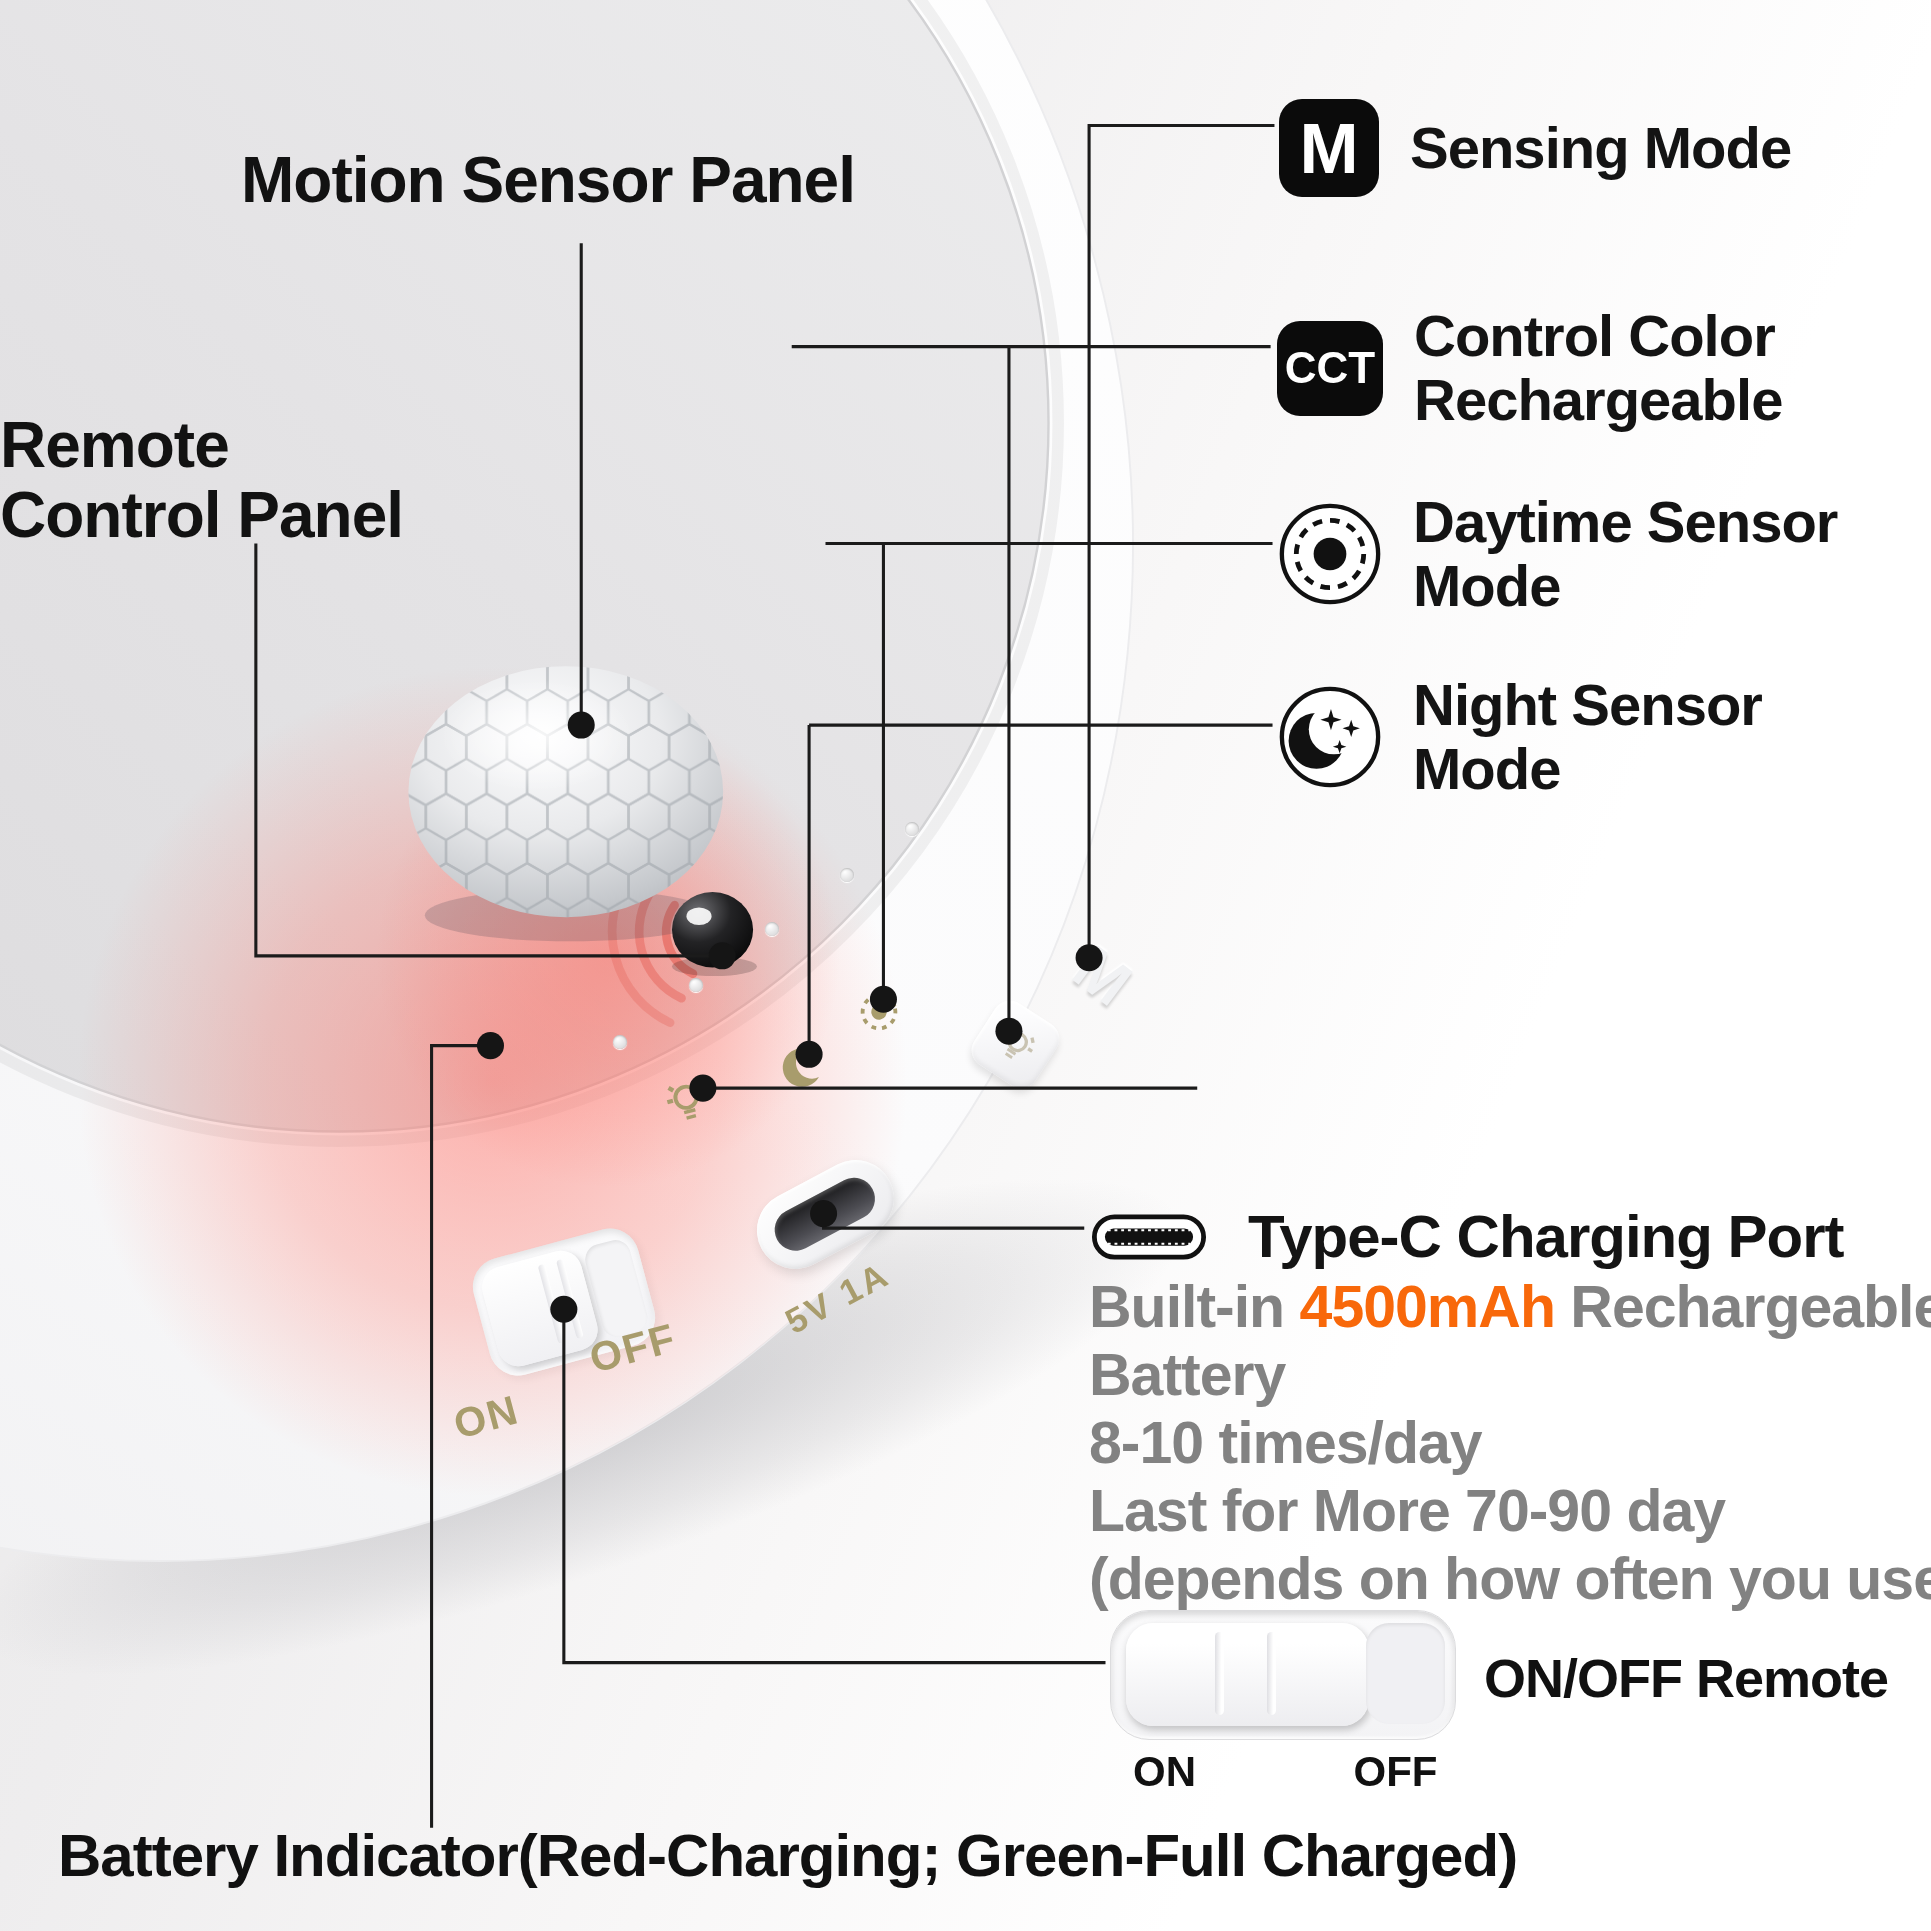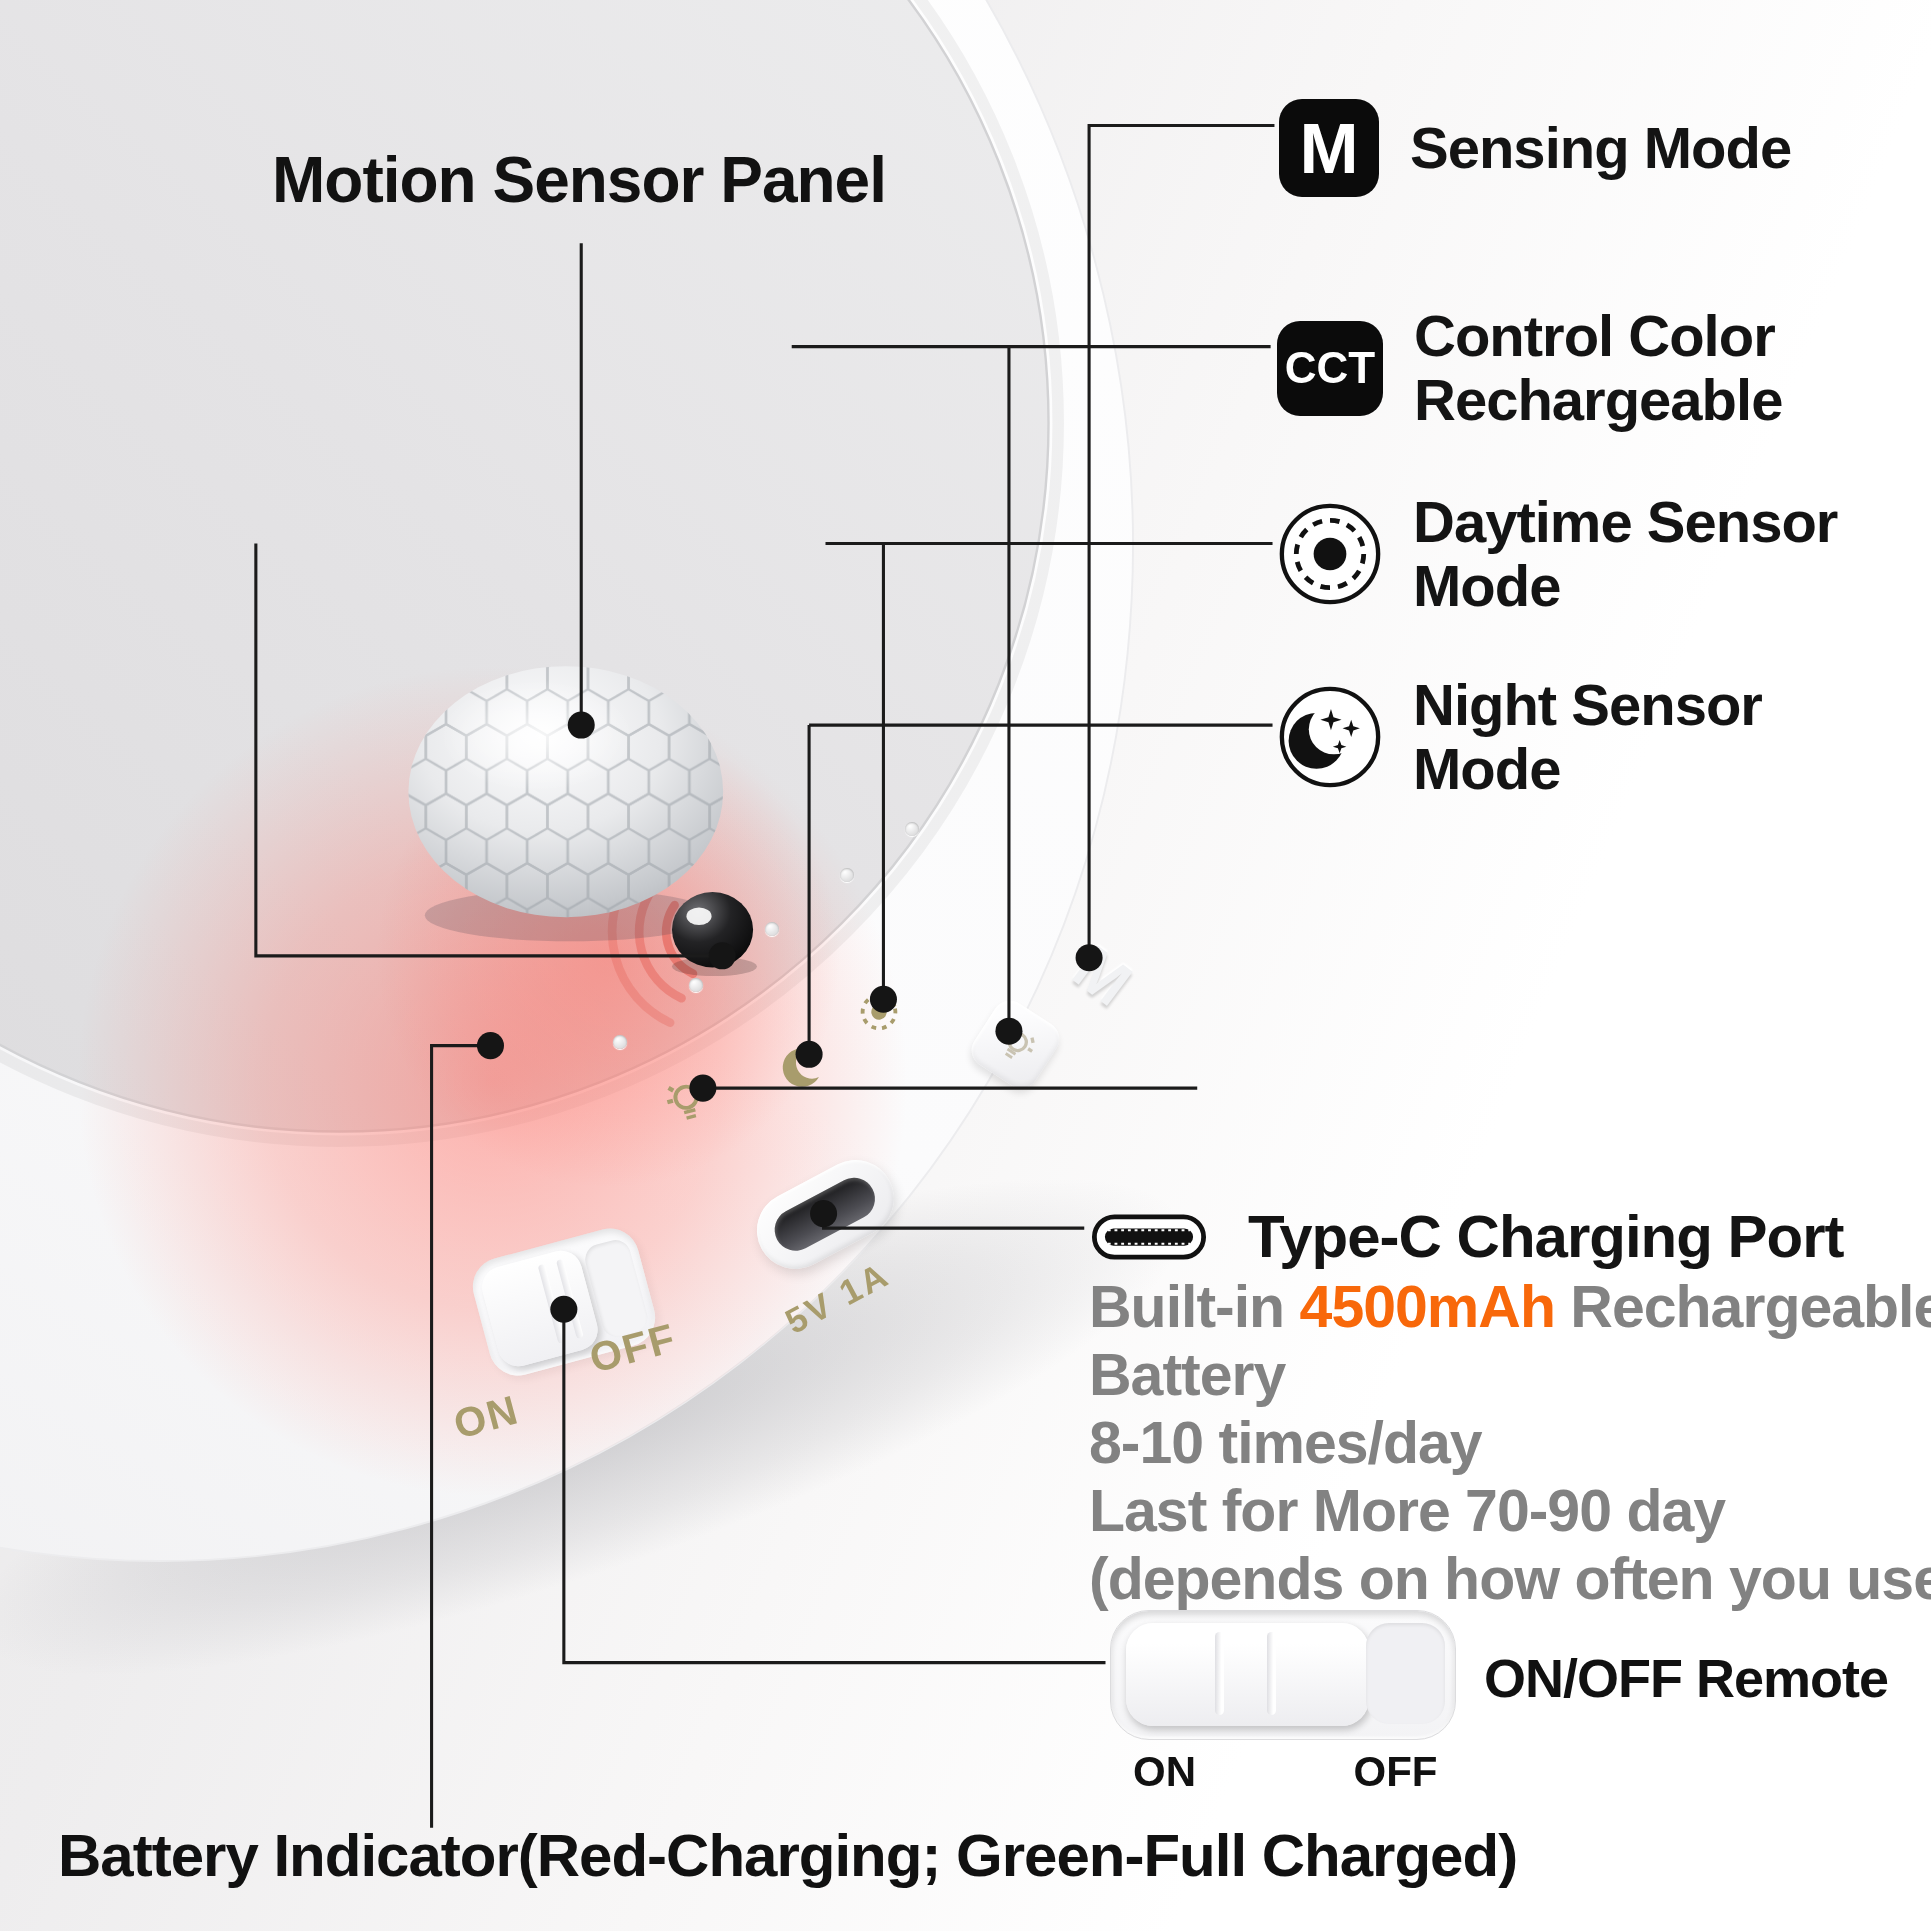--- a/index.html
+++ b/index.html
@@ -2,21 +2,21 @@
 <html><head>
 <meta charset="utf-8">
 <style>
   html,body{margin:0;padding:0;background:#fff;}
   .canvas{position:relative;width:1931px;height:1931px;overflow:hidden;
     background:linear-gradient(112deg,#e8e7e7 0%,#eeedee 28%,#f8f7f7 52%,#ffffff 72%,#ffffff 100%);
     font-family:"Liberation Sans",sans-serif;color:#151515;}
   svg.layer{position:absolute;left:0;top:0;}
 
   
-  .big-label{position:absolute;font-weight:700;font-size:64px;line-height:70px;letter-spacing:-1px;color:#121212;text-align:center;}
+  .big-label{position:absolute;font-weight:700;font-size:64px;line-height:70px;letter-spacing:-1px;color:#121212;text-align:left;}
 
   
   .frow{position:absolute;display:flex;align-items:center;gap:31px;}
   .ft-text{font-size:58px;line-height:64px;font-weight:700;color:#141414;letter-spacing:-1px;white-space:nowrap;}
   .badge{display:flex;align-items:center;justify-content:center;background:#0b0b0b;color:#ffffff;border-radius:23px;font-weight:700;}
   .badge.m{width:100px;height:98px;font-size:71px;}
   .badge.cct{width:106px;height:95px;font-size:44px;letter-spacing:0px;}
 
   
   .battery-block{position:absolute;left:1089px;top:1273px;font-size:59px;line-height:68px;font-weight:700;color:#828282;letter-spacing:-1px;white-space:nowrap;}
@@ -222,20 +222,24 @@
       <circle cx="1128" cy="992" r="14"></circle>
       <circle cx="1045" cy="1068" r="14"></circle>
       <circle cx="915" cy="1035" r="14"></circle>
       <circle cx="838" cy="1092" r="14"></circle>
       <circle cx="728" cy="1127" r="14"></circle>
       <circle cx="853" cy="1257" r="14"></circle>
     </g>
   </svg>
 
   <div class="big-label" style="left:241px;top:145px;width:676px;">Motion Sensor Panel</div>
+  <div class="big-label" style="left:0px;top:410px;width:473px;">
+    <div>Remote</div>
+    <div>Control Panel</div>
+  </div>
 
   <div class="frow" style="left:1279px;top:99px;">
     <div class="badge m">M</div>
     <div class="ft-text">
       <div>Sensing Mode</div>
     </div>
   </div>
 
   <div class="frow" style="left:1277px;top:304px;">
     <div class="badge cct">CCT</div>

